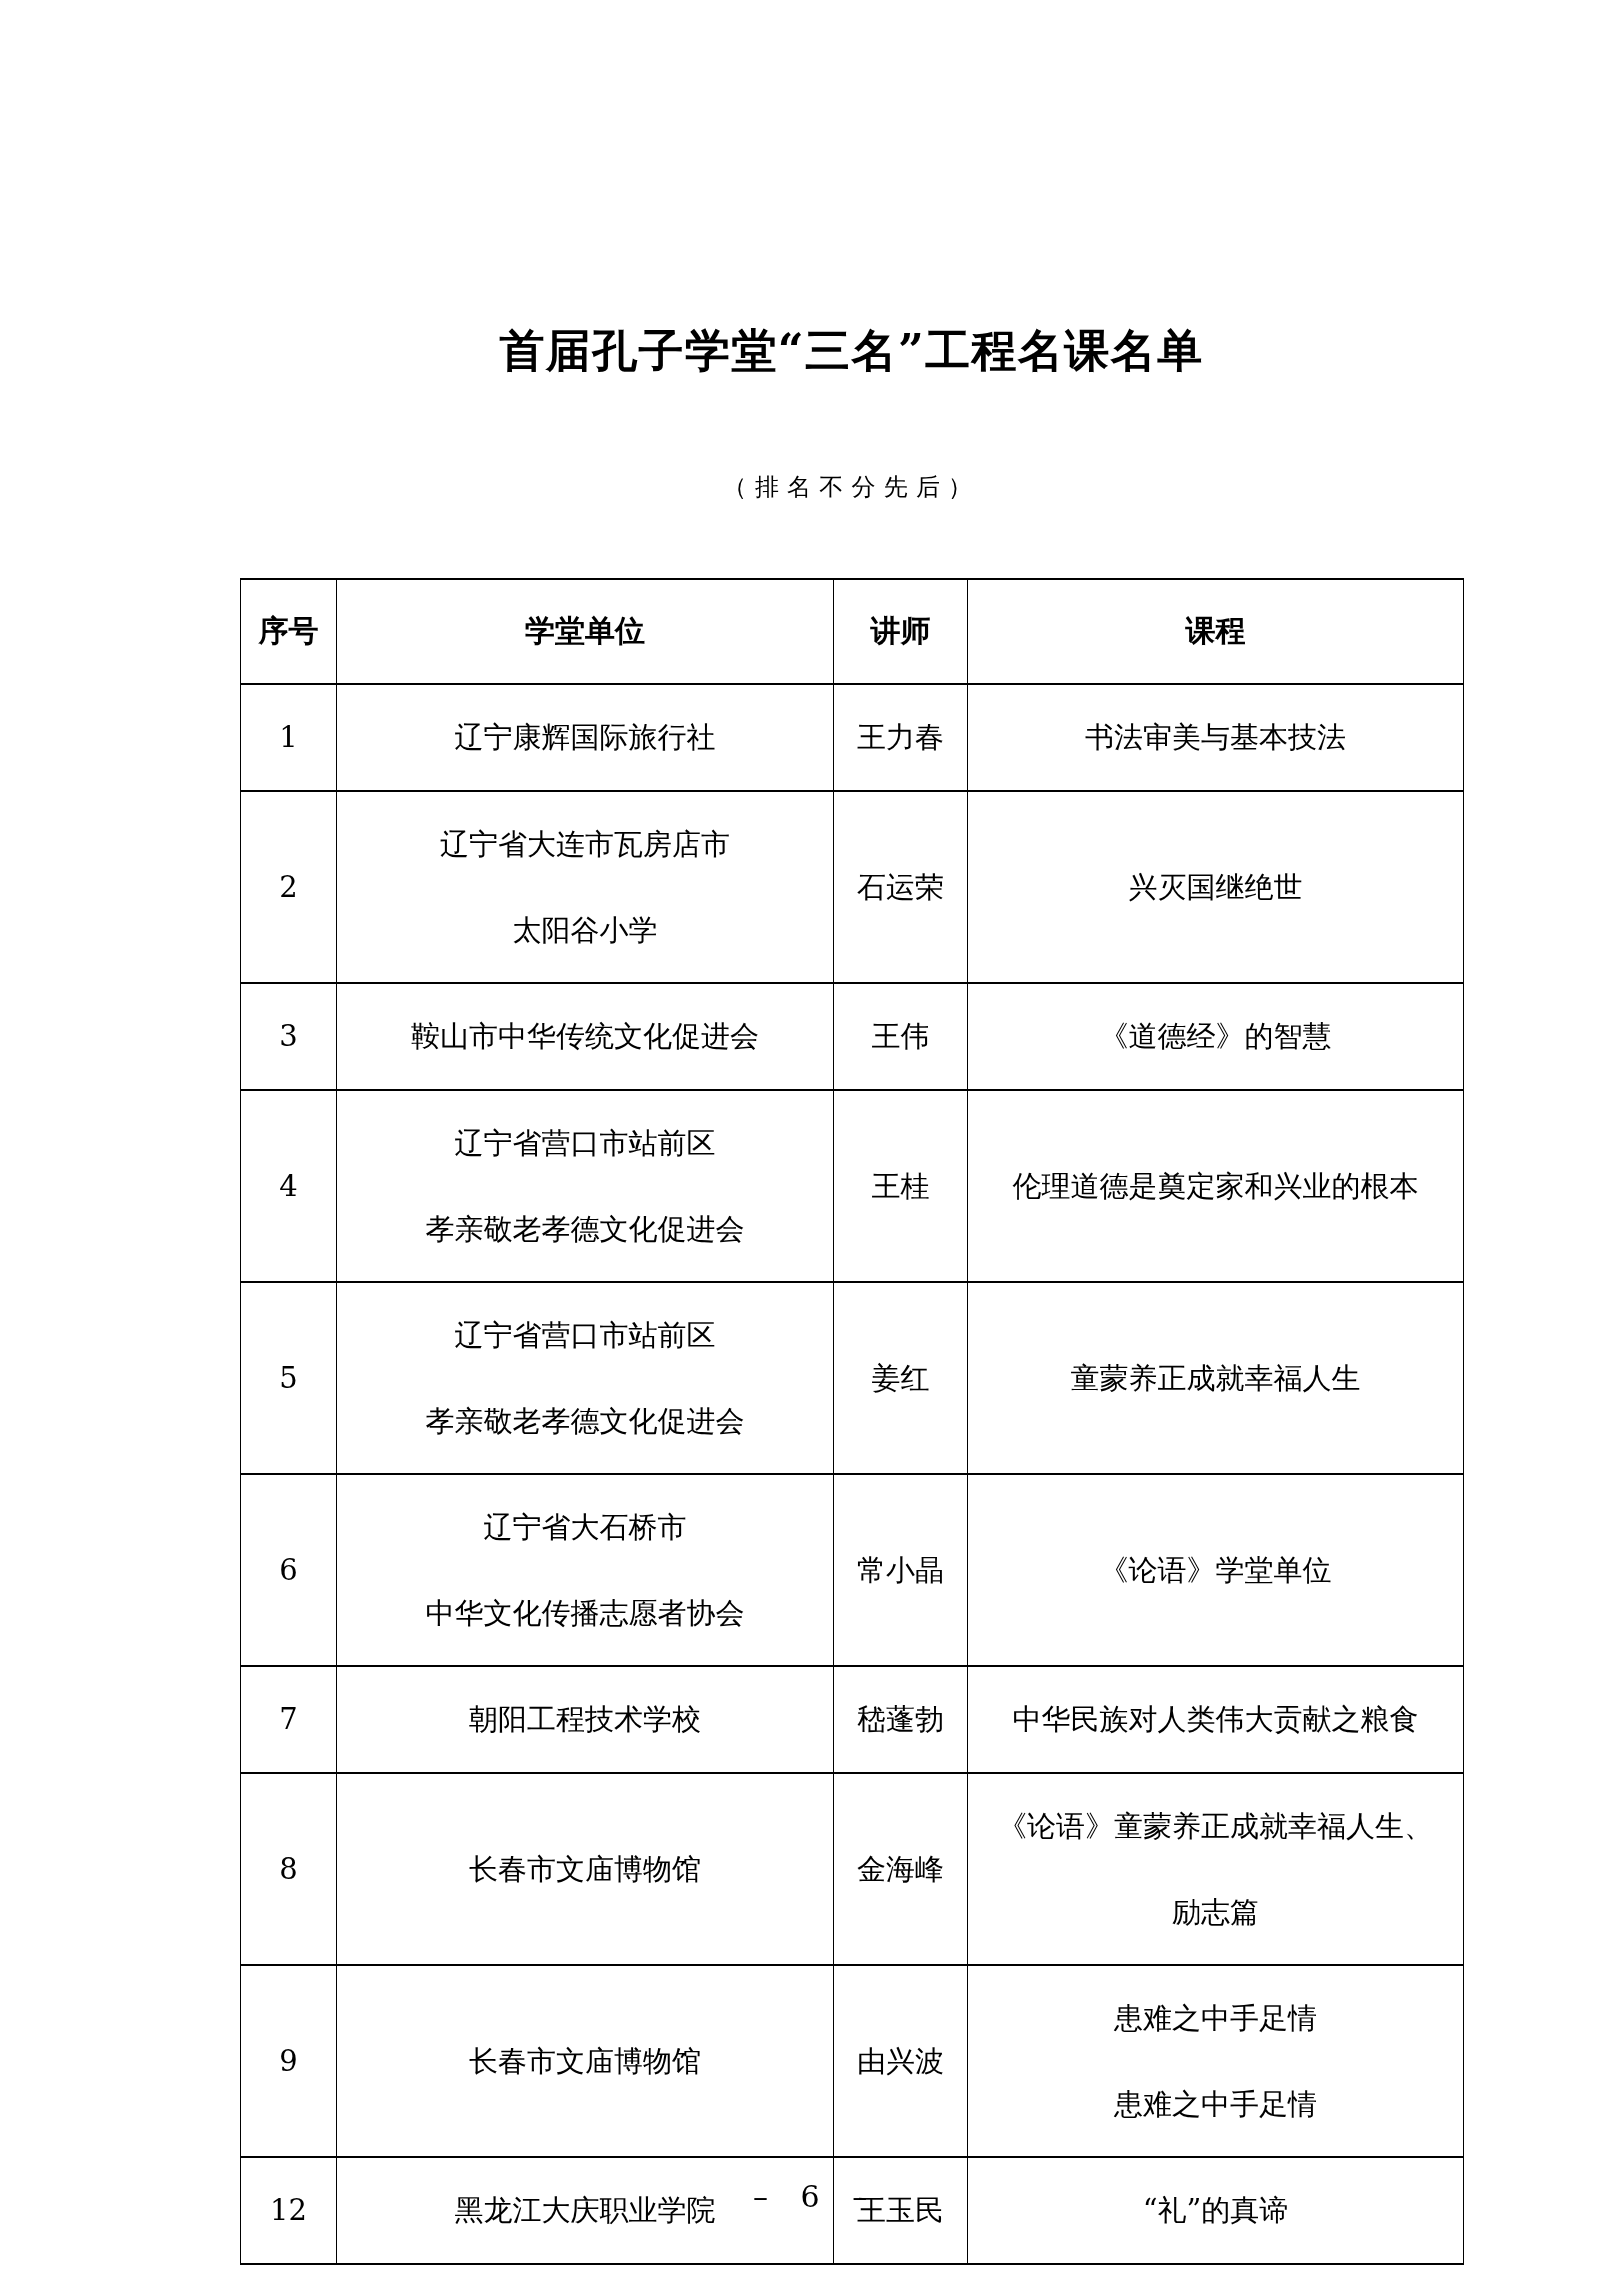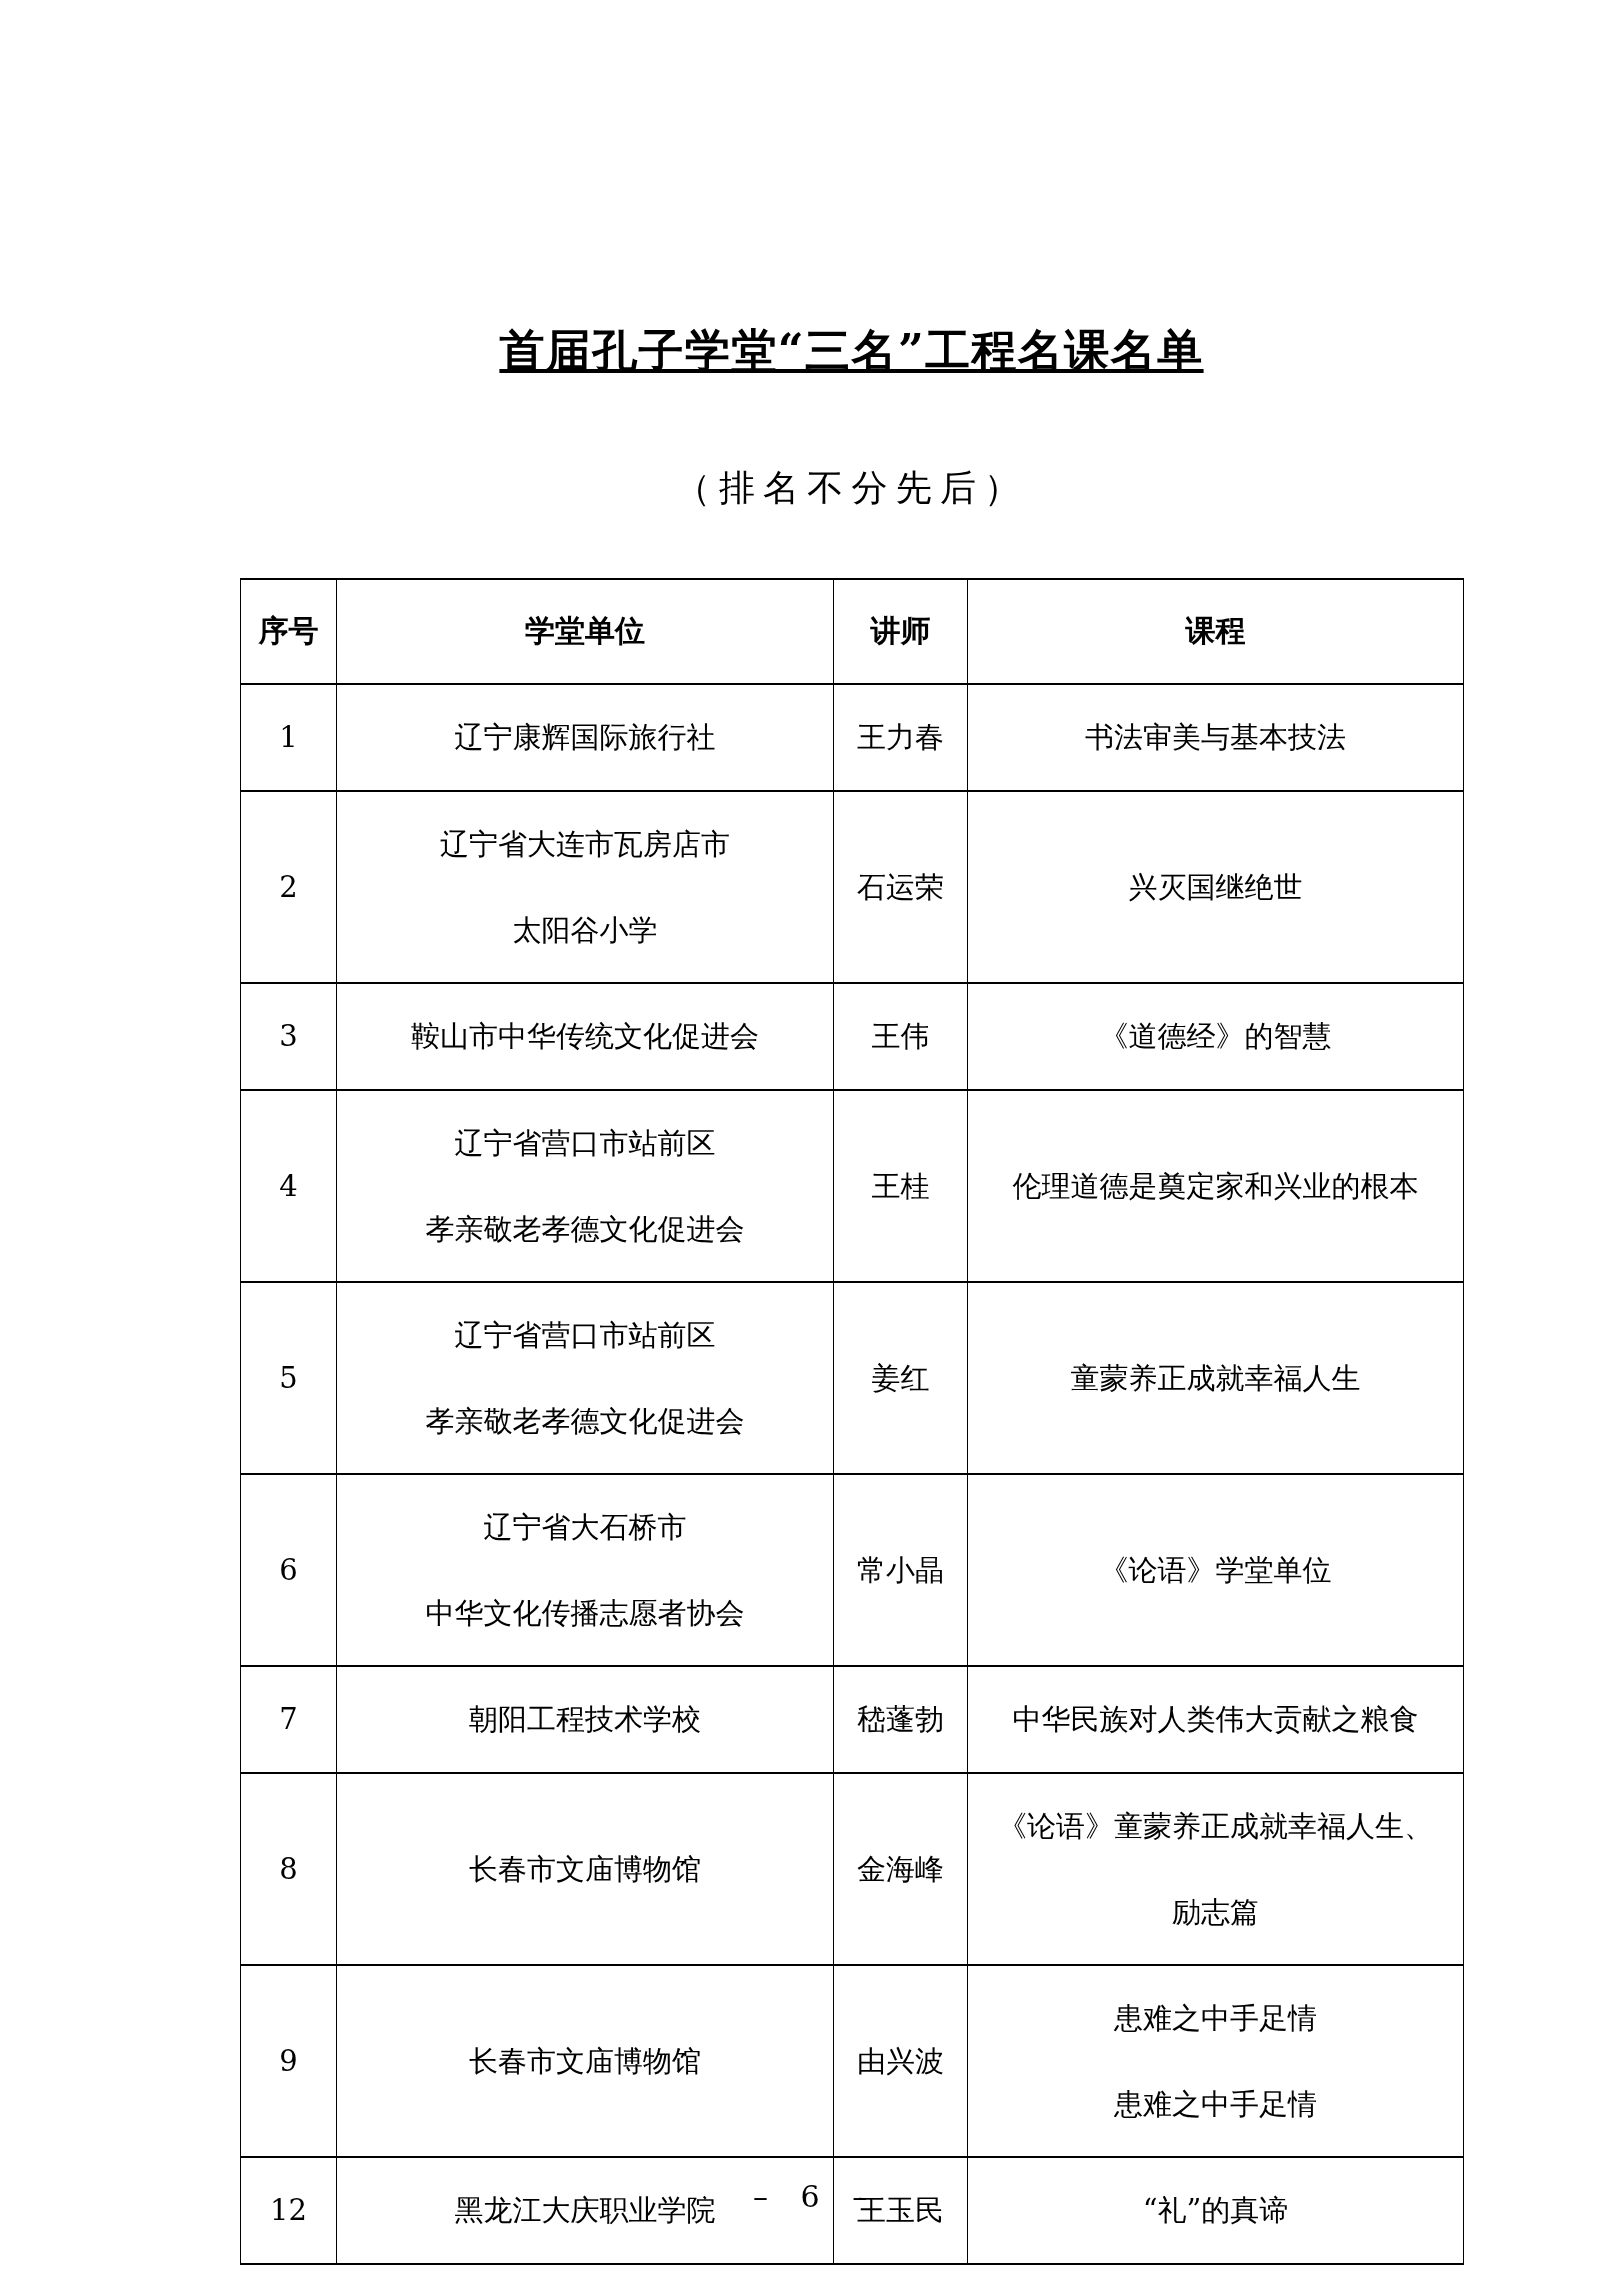--- a/index.html
+++ b/index.html
@@ -20,29 +20,28 @@
     position: absolute;
     top: 320px;
     left: 240px;
     width: 1223px;
     text-align: center;
     font-size: 45px;
     font-weight: bold;
     letter-spacing: 1.4px;
     line-height: 61px;
     white-space: nowrap;
-    text-decoration: underline;
   }
   .doc-subtitle {
     position: absolute;
     top: 465px;
     left: 240px;
     width: 1223px;
     text-align: center;
-    font-size: 36px;
+    font-size: 24px;
     font-weight: normal;
     letter-spacing: 8.2px;
     line-height: 45px;
     white-space: nowrap;
   }
   table.course-table {
     position: absolute;
     top: 578px;
     left: 240px;
     width: 1223px;

